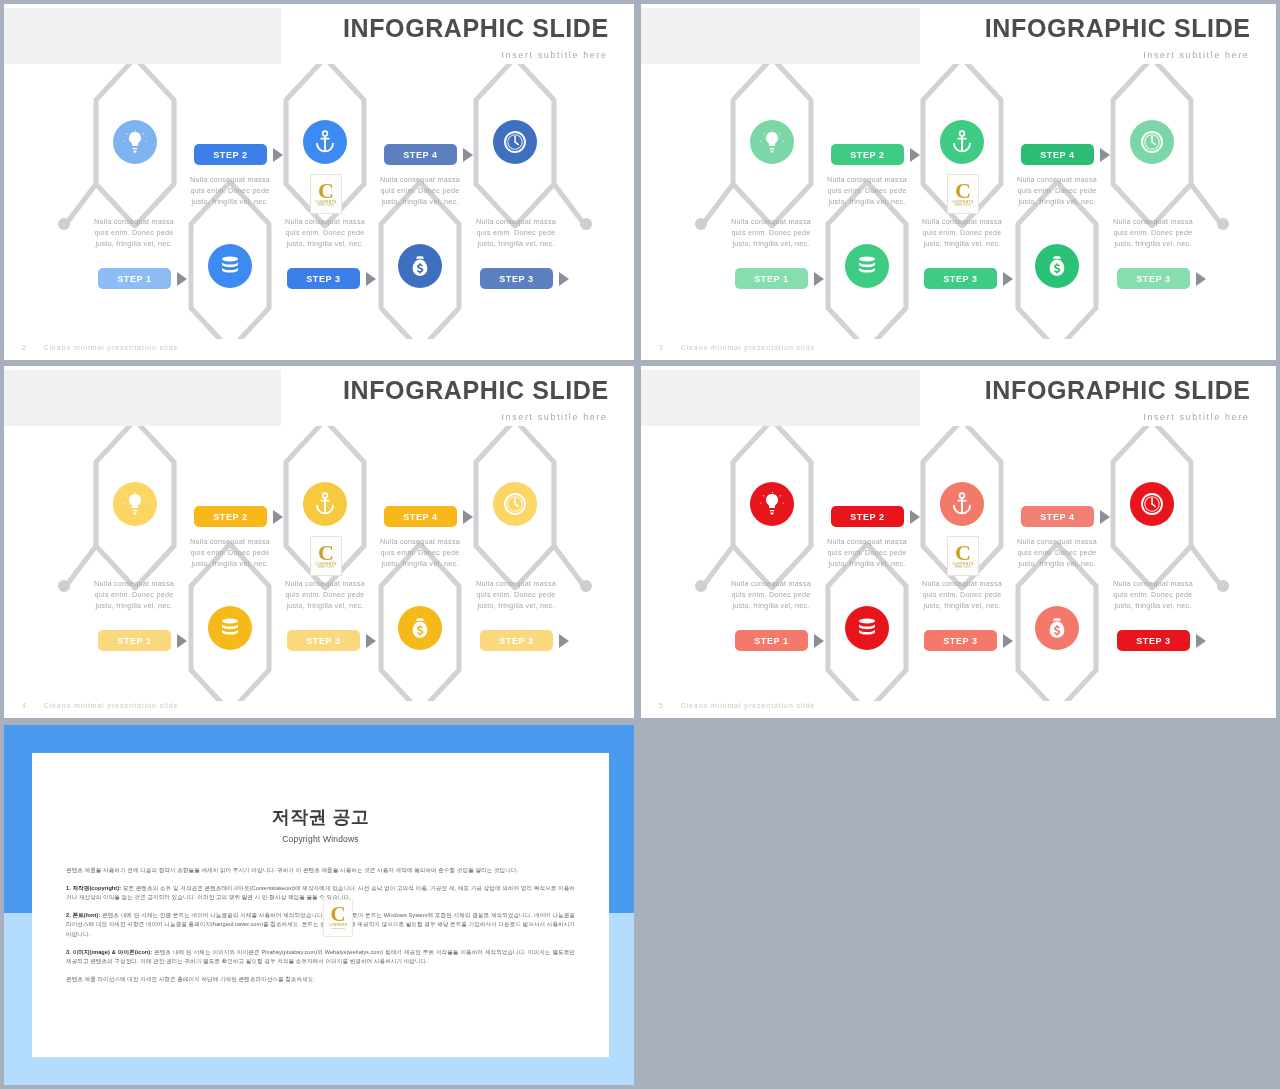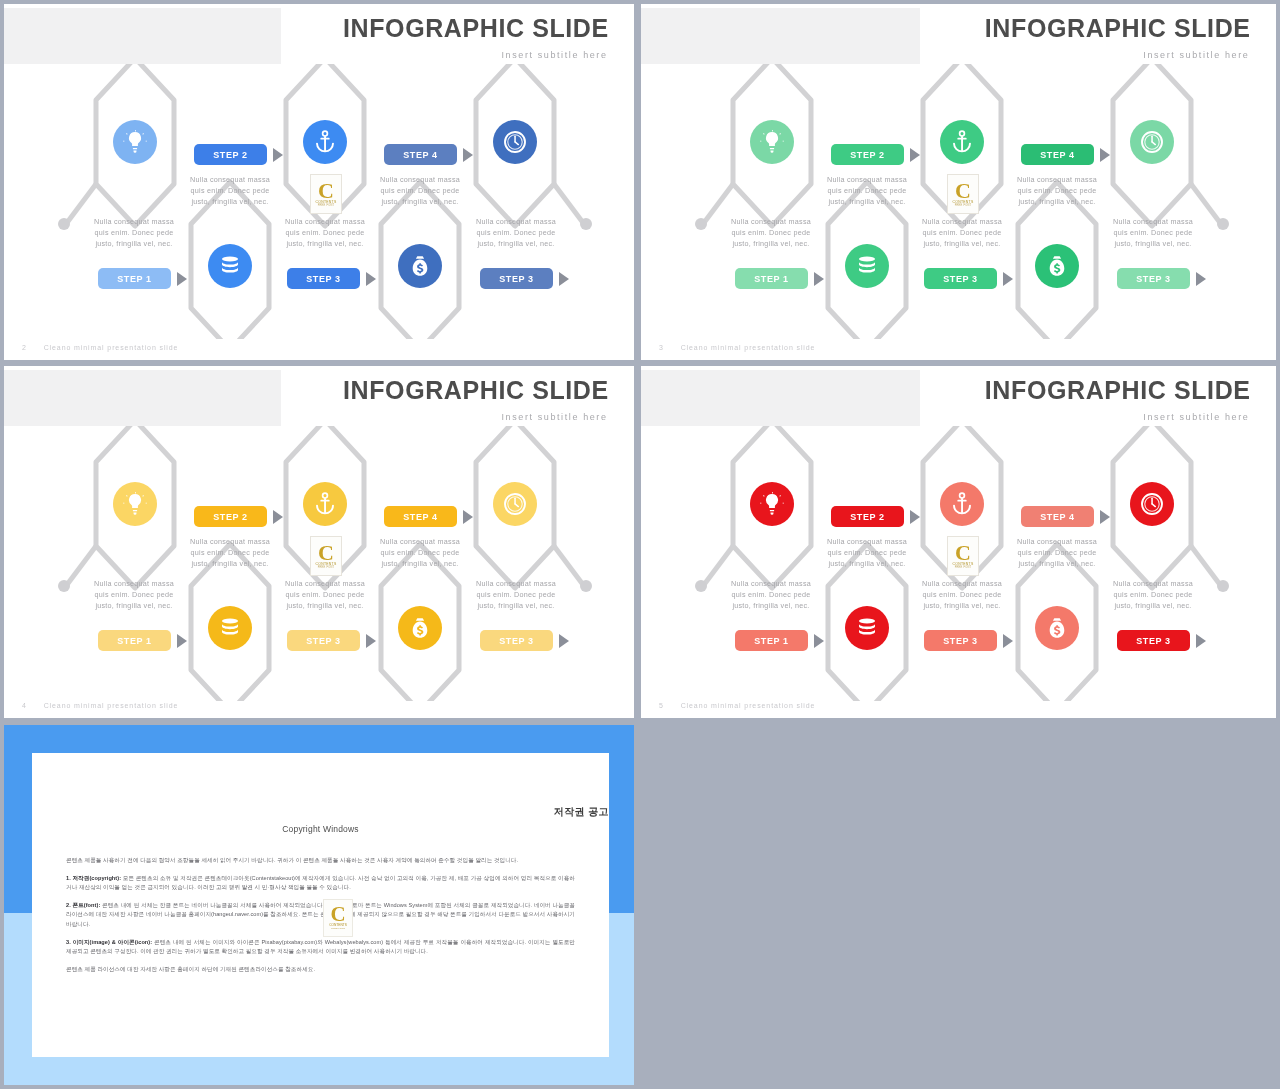--- a/index.html
+++ b/index.html
@@ -87,22 +87,22 @@
     background:#4a9bf0;
   }
   .s-cp .lowerband{
     position:absolute;left:0;top:188px;width:100%;height:172px;background:#b3dcfd;
   }
   .cp-page{
     position:absolute;left:28px;top:28px;width:577px;height:304px;
     background:#ffffff;
   }
   .cp-title{
-    text-align:right;margin-top:52px;
-    font-size:10px;font-weight:bold;color:#3c3c3c;letter-spacing:.4px;
+    text-align:center;margin-top:52px;
+    font-size:18px;font-weight:bold;color:#3c3c3c;letter-spacing:.4px;
   }
   .cp-sub{
     text-align:center;margin-top:5px;
     font-size:8.5px;color:#4e4e4e;letter-spacing:.2px;
   }
   .cp-body{
     margin:22px 34px 0 34px;
     font-size:5.6px;line-height:9.6px;color:#5d5d62;
     letter-spacing:.05px;text-align:justify;
   }

